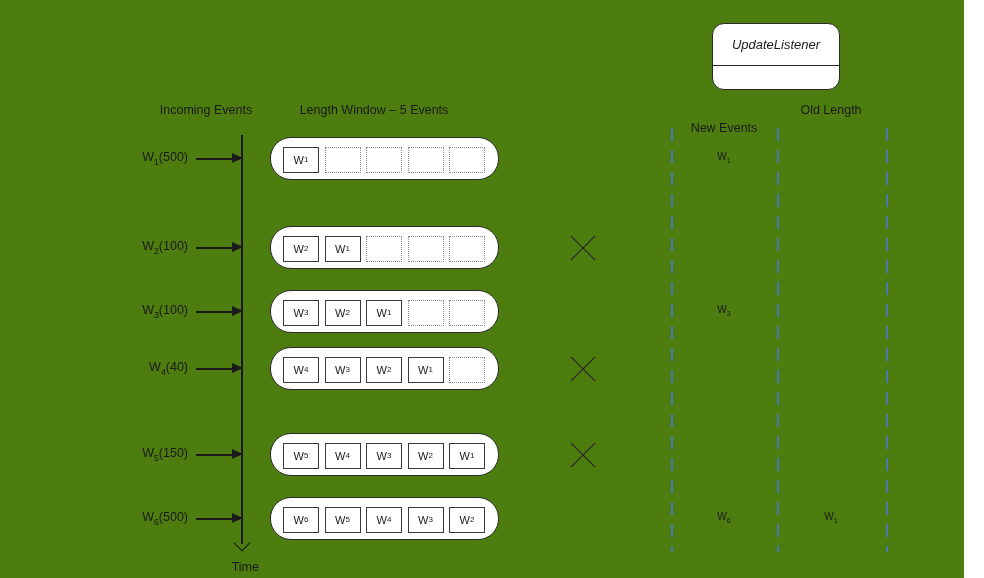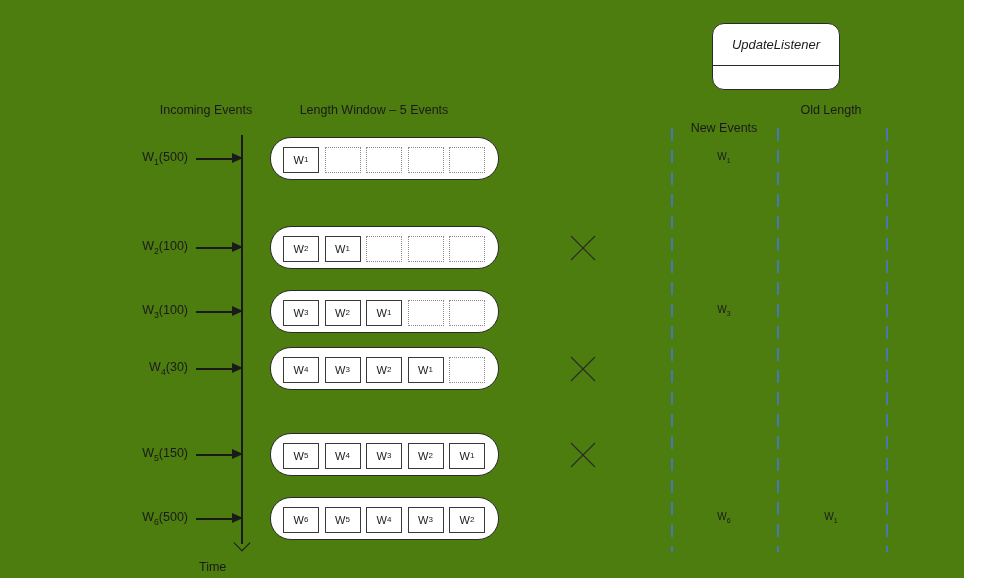--- a/index.html
+++ b/index.html
@@ -61,21 +61,21 @@
     position: absolute;
     left: 236px; top: 537px;
     width: 11px; height: 11px;
     border-right: 1.4px solid #1a1a1a;
     border-bottom: 1.4px solid #1a1a1a;
     transform: rotate(45deg);
   }
   .time-label {
     position: absolute;
     left: 199px; top: 560px; width: 60px;
-    text-align: left;
+    text-align: right;
     font-size: 12.5px;
   }
 
   
   .dash-v {
     position: absolute;
     top: 128px;
     width: 2px; height: 424px;
     background: repeating-linear-gradient(to bottom, var(--dash-color, #4679B2) 0 13px, transparent 13px 22px);
   }
@@ -258,21 +258,21 @@
           <span class="wname"></span>
           <sub class="wsub"></sub>
         </div>
     </div>
 
     <div class="col-label new"><span>W</span><sub>3</sub></div>
 
   </div>
 
   <div class="row" style="top:347px;">
-    <div class="incoming-label"><span>W</span><sub>4</sub><span>(30)</span></div>
+    <div class="incoming-label"><span>W</span><sub>4</sub><span>(40)</span></div>
     <div class="arrow-line"></div>
     <div class="arrow-head"></div>
     <div class="window-box">
       <div class="slot s0 filled">
           <span class="wname">W</span>
           <sub class="wsub">4</sub>
         </div>
       <div class="slot s1 filled">
           <span class="wname">W</span>
           <sub class="wsub">3</sub>

